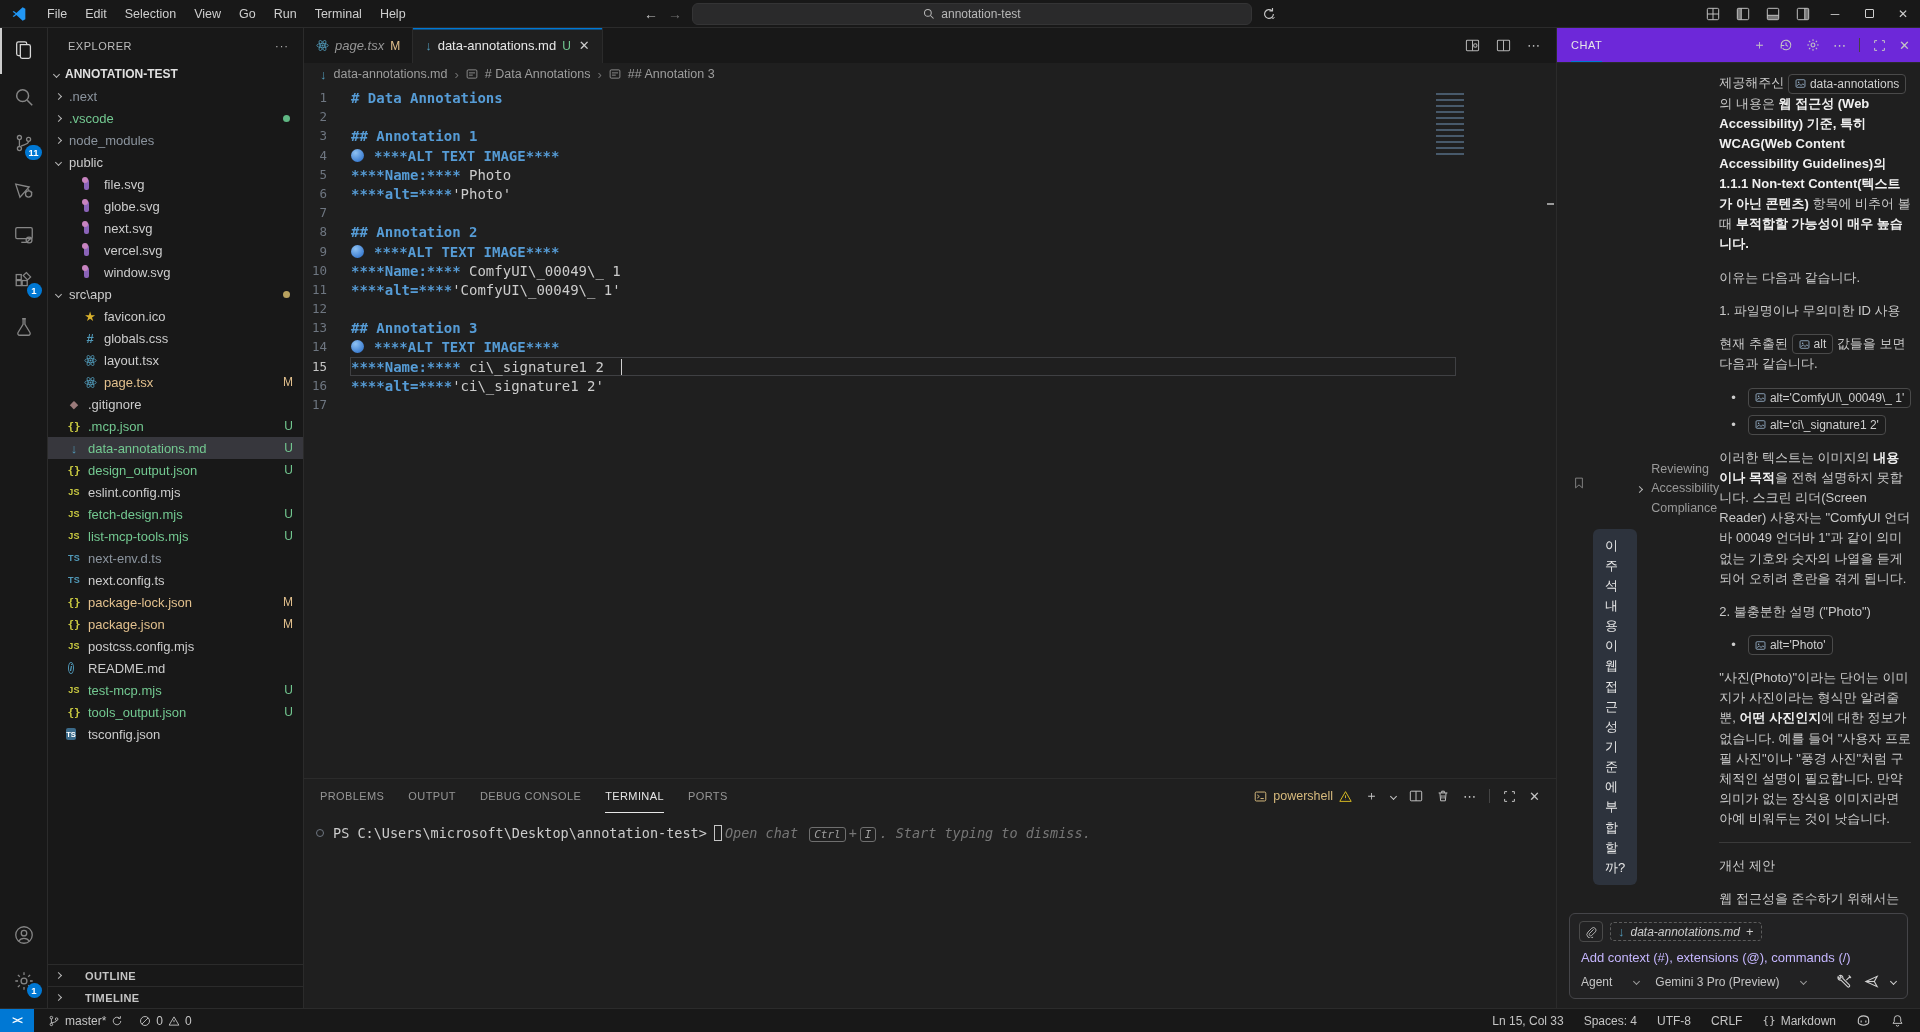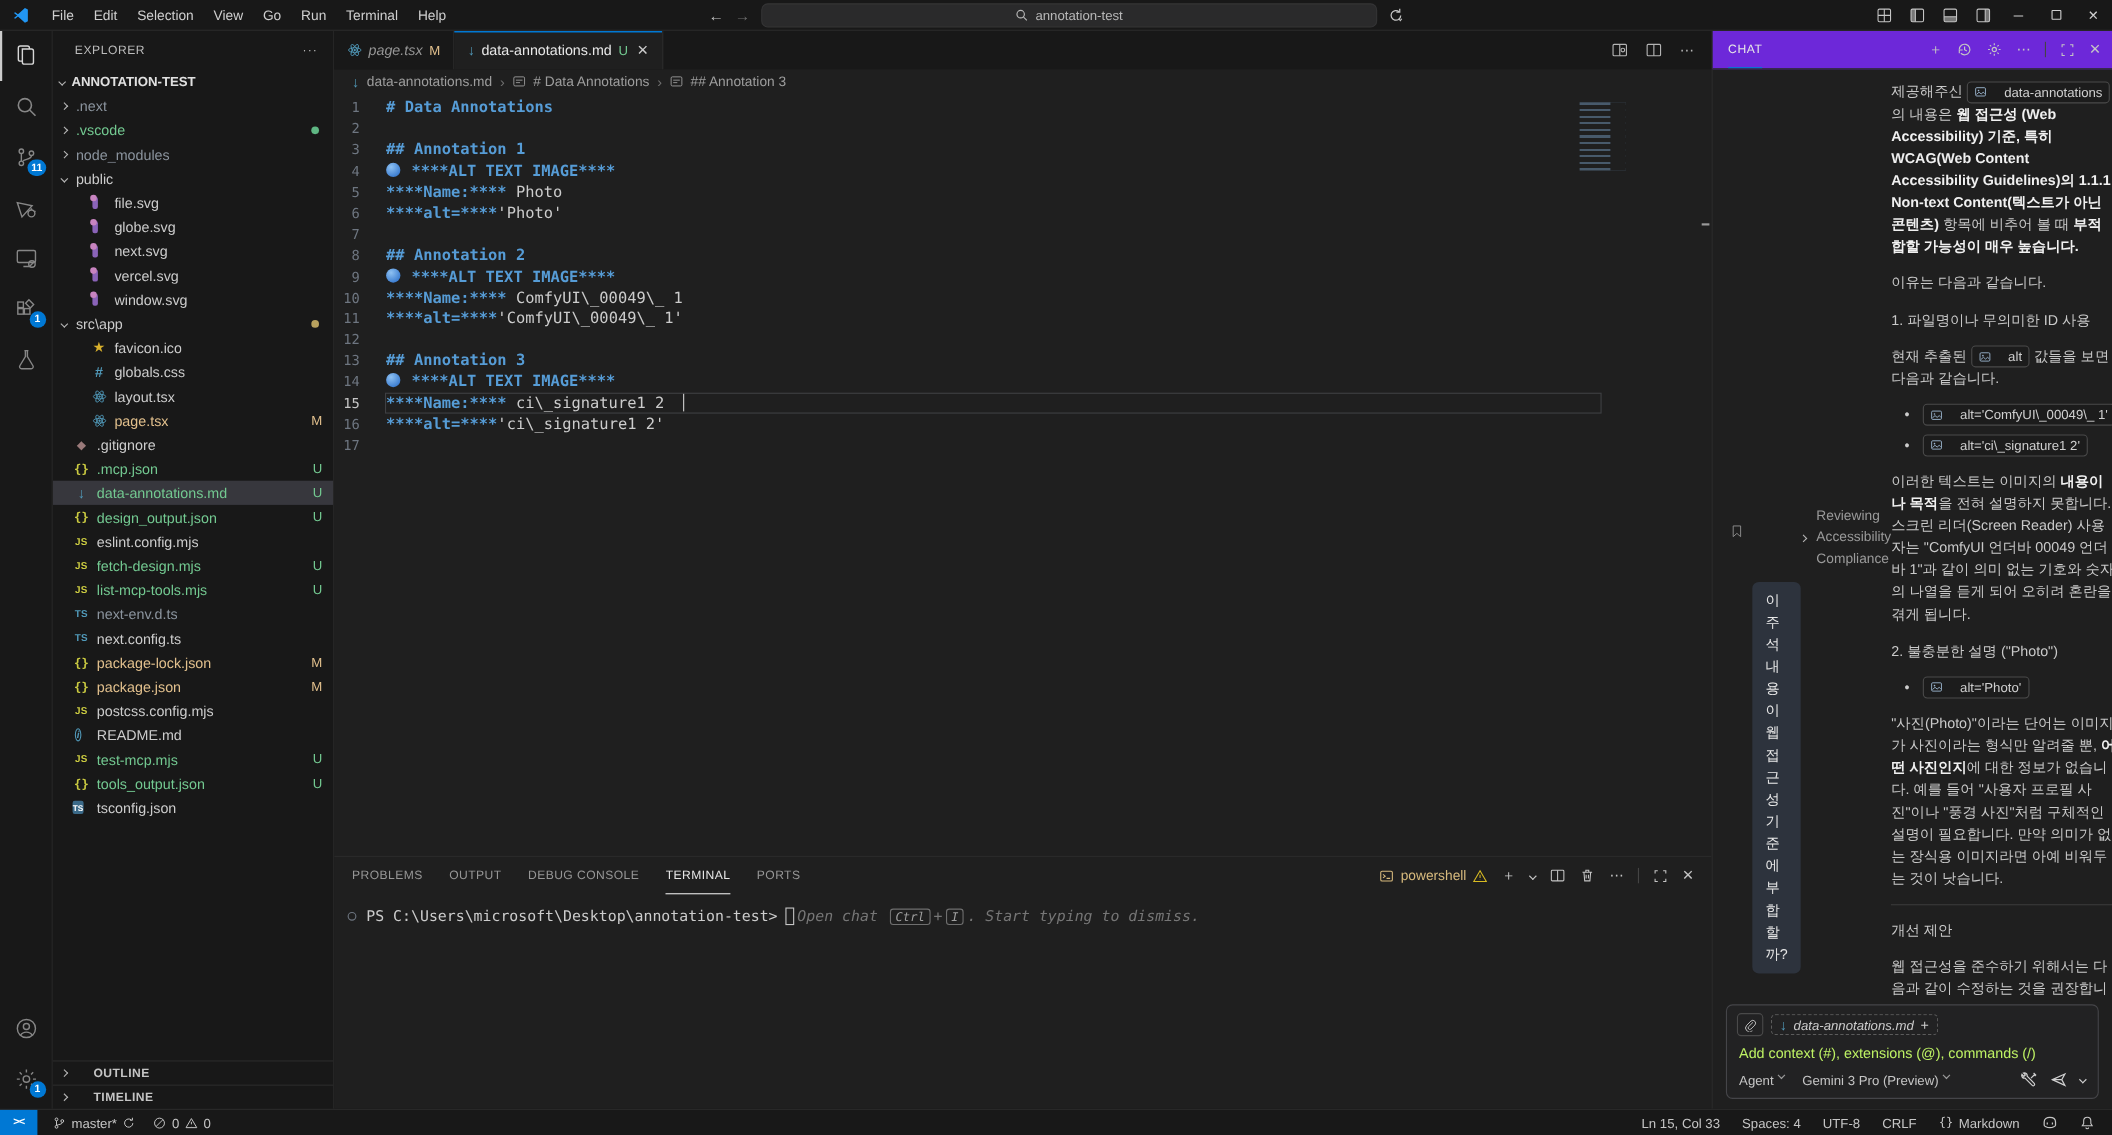--- a/index.html
+++ b/index.html
@@ -126,40 +126,40 @@
   .chat-title{font-size:11px;letter-spacing:.5px;color:#e7e7e7;height:34px;display:flex;align-items:center;border-bottom:1px solid #0078d4;}
   .ch-icons{margin-left:auto;display:flex;align-items:center;gap:13px;color:#c5c5c5;}
   .ch-sep{width:1px;height:14px;background:#444;}
   .chat-scroll{flex:1;overflow:hidden;padding:10px 16px 0;display:flex;font-size:13px;line-height:1.55;min-height:0;}
   .bm-row{display:flex;align-items:center;gap:8px;color:#8a8a8a;margin:0 0 12px;}
   .dash{flex:1;border-top:1px dashed #505050;}
   .bubble{align-self:flex-end;max-width:88%;background:#2d333d;border-radius:6px;padding:7px 12px;color:#e8e8e8;margin-bottom:20px;}
   .thought{display:flex;align-items:center;gap:9px;color:#9a9a9a;font-size:12.5px;justify-content:space-between;}
   .cp{margin-bottom:13px;color:#c9c9c9;}
   .cb{color:#f0f0f0;font-weight:700;}
-  .chip{display:inline-flex;align-items:center;gap:16px;border:1px solid #4a4a4a;border-radius:4px;padding:0 6px;background:#1c1c1c;
+  .chip{display:inline-flex;align-items:center;gap:4px;border:1px solid #4a4a4a;border-radius:4px;padding:0 6px;background:#1c1c1c;
         font-size:12px;color:#cfcfcf;vertical-align:-2px;line-height:18px;white-space:nowrap;}
   .codechip{font-family:"DejaVu Sans Mono",monospace;font-size:11.5px;background:#2d2d2d;border-radius:4px;padding:1px 6px;color:#cccccc;}
   .cul{margin:0 0 13px;padding-left:12px;}
   .cli{display:flex;align-items:center;gap:12px;margin-bottom:7px;}
   .cli .bullet{color:#cccccc;}
   .chr{border-top:1px solid #3a3a3a;margin:2px 0 13px;}
   .colblk{display:flex;gap:7px;padding-left:8px;margin-bottom:5px;}
   .csub{display:flex;gap:9px;padding-left:36px;align-items:baseline;color:#c9c9c9;}
   .subm{color:#b5b5b5;font-size:11px;}
 
   .chat-input{margin:8px 12px 9px;border:1px solid #454549;border-radius:6px;background:#222223;flex:none;}
   .ci-row1{display:flex;align-items:center;gap:7px;padding:7px 9px 3px;}
   .clipbtn{width:24px;height:21px;border:1px solid #4a4a4a;border-radius:4px;display:flex;align-items:center;justify-content:center;color:#bdbdbd;}
   .ctx-chip{display:inline-flex;align-items:center;gap:6px;border:1px dashed #5c5c5c;border-radius:4px;padding:1px 7px;font-size:12px;color:#cccccc;}
   .ctx-chip .lbl{font-style:italic;}
   .ctx-plus{color:#cccccc;font-size:13px;}
-  .ci-placeholder{padding:5px 11px 7px;color:#bef264;font-size:13px;}
+  .ci-placeholder{padding:5px 11px 7px;color:#c4b5fd;font-size:13px;}
   .ci-row3{display:flex;align-items:center;gap:16px;padding:2px 11px 9px;font-size:12px;color:#c5c5c5;}
-  .dd{display:inline-flex;align-items:flex-start;gap:5px;}
+  .dd{display:inline-flex;align-items:center;gap:22px;}
   .dd .chev{border-color:#9b9b9b;}
   .ci-icons{margin-left:auto;display:flex;align-items:center;gap:12px;color:#cfcfcf;}
 
   
   .statusbar{height:24px;background:#181818;border-top:1px solid #2b2b2b;display:flex;align-items:center;font-size:12px;color:#c5c5c5;flex:none;}
   .remote{width:34px;height:100%;background:#0078d4;color:#fff;display:flex;align-items:center;justify-content:center;
           font-size:10px;font-weight:700;letter-spacing:-1px;}
   .sb-item{display:flex;align-items:center;gap:5px;padding:0 6px;height:100%;}
   .sb-left{display:flex;align-items:center;gap:4px;padding-left:8px;}
   .sb-right{margin-left:auto;display:flex;align-items:center;gap:8px;padding-right:10px;}

